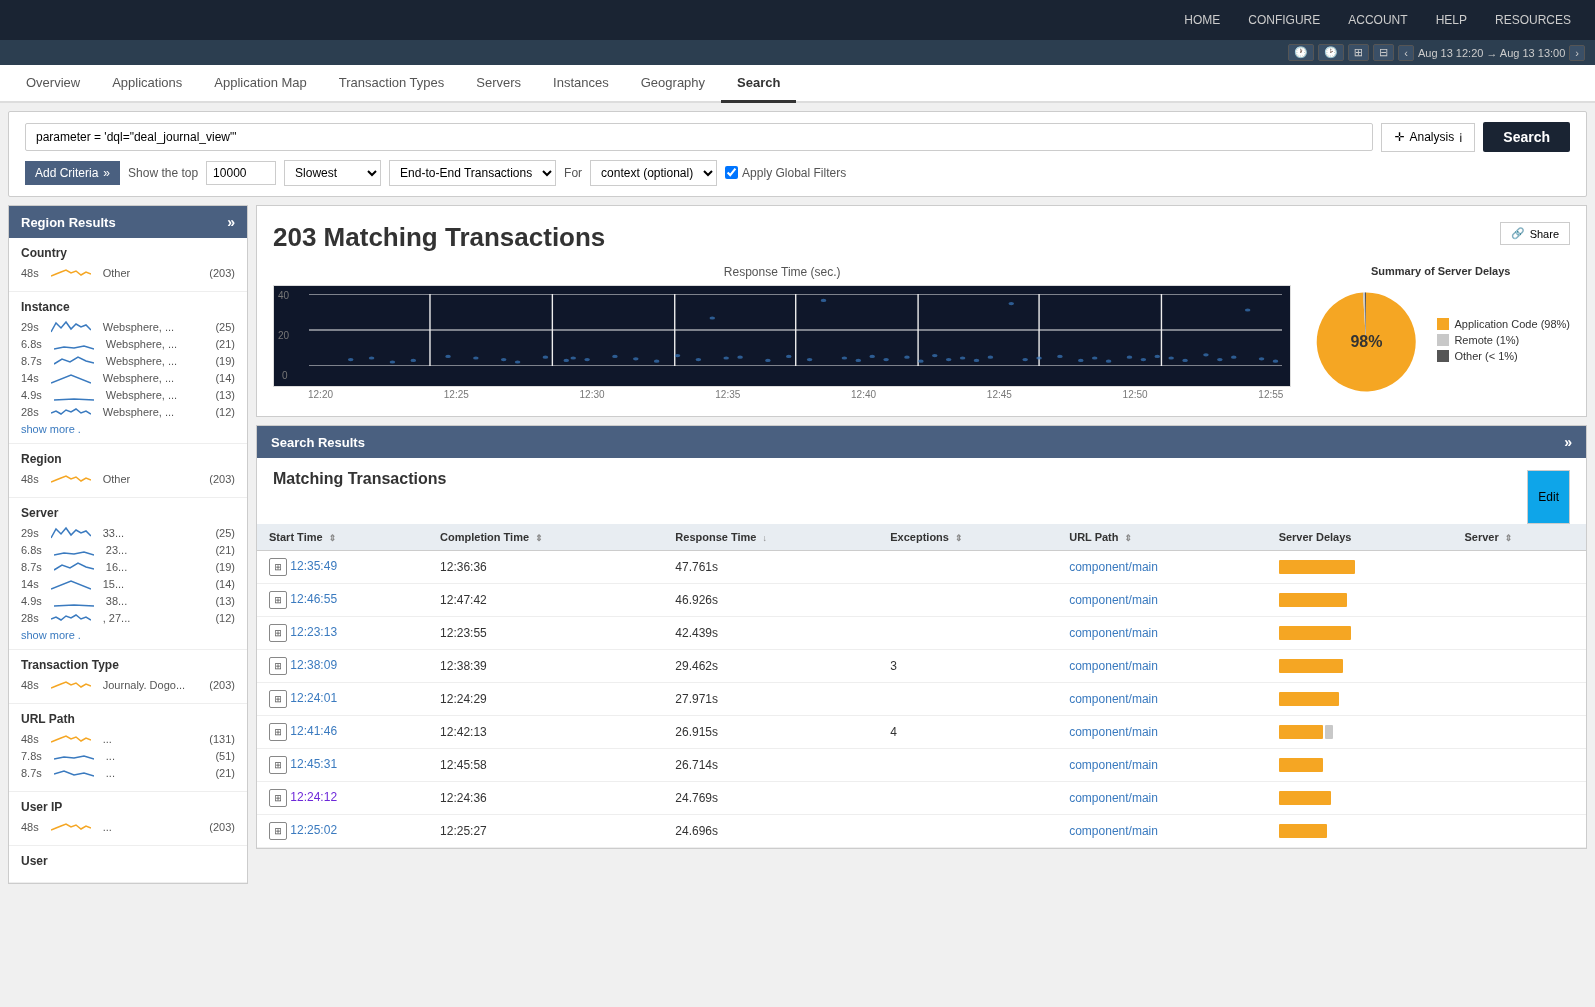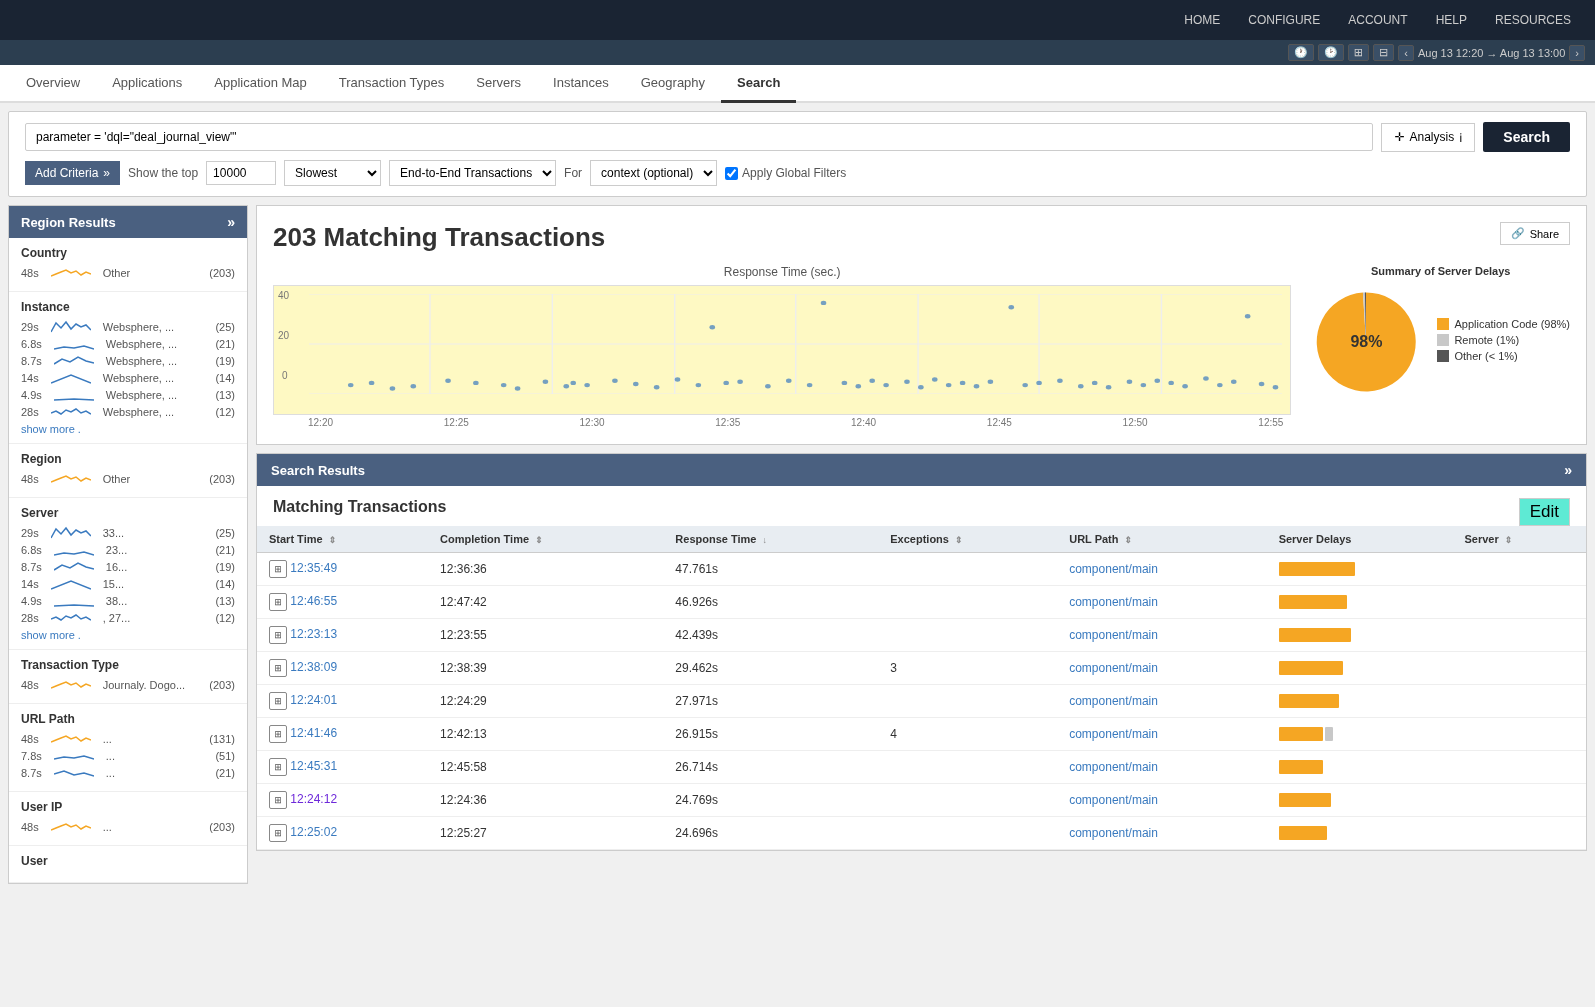--- a/index.html
+++ b/index.html
@@ -139,21 +139,21 @@
       width: 70px;
     }
     select.criteria-select {
       border: 1px solid #ccc;
       padding: 4px 6px;
       font-size: 12px;
       background: #fff;
     }
     .apply-filters {
       display: flex;
-      align-items: flex-end;
+      align-items: flex-start;
       gap: 4px;
       color: #555;
       font-size: 12px;
     }
 
     
     .main-content {
       display: flex;
       gap: 8px;
       margin: 0 8px 8px 8px;
@@ -203,23 +203,23 @@
       background: #fff;
       border: 1px solid #ccc;
       padding: 16px;
     }
     .matching-title { font-size: 26px; font-weight: bold; color: #333; margin-bottom: 12px; }
     .matching-body { display: flex; gap: 20px; align-items: flex-start; }
     .chart-area { flex: 1; }
     .chart-title { text-align: center; font-size: 12px; color: #555; margin-bottom: 6px; }
     .chart-container {
       border: 1px solid #ddd;
-      background: #fef9c3;
+      background: #0f172a;
       position: relative;
-      height: 130px;
+      height: 102px;
       padding: 4px 8px 20px 35px;
     }
     .chart-x-labels {
       display: flex;
       justify-content: space-between;
       padding: 2px 8px 0 35px;
       font-size: 10px;
       color: #777;
     }
 
@@ -252,25 +252,25 @@
       font-size: 13px;
       font-weight: bold;
       display: flex;
       justify-content: space-between;
       align-items: center;
     }
     .results-title-area { padding: 12px 16px 6px; }
     .results-subtitle { font-size: 16px; font-weight: bold; color: #333; }
     .edit-btn {
       float: right;
-      background: #5eead4;
+      background: #0ea5e9;
       border: 1px solid #ccc;
-      padding: 3px 10px;
+      padding: 19px 10px;
       cursor: pointer;
-      font-size: 17px;
+      font-size: 12px;
     }
     .results-table { width: 100%; border-collapse: collapse; }
     .results-table th {
       background: #e8edf2;
       padding: 7px 12px;
       text-align: left;
       font-size: 11px;
       font-weight: bold;
       color: #333;
       border-bottom: 1px solid #ccc;

